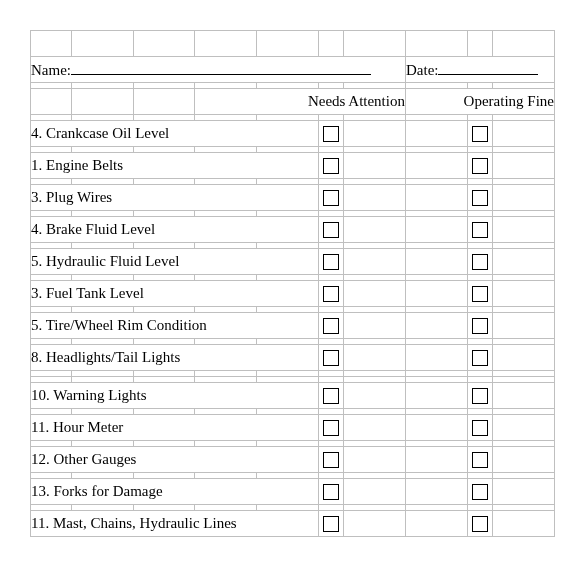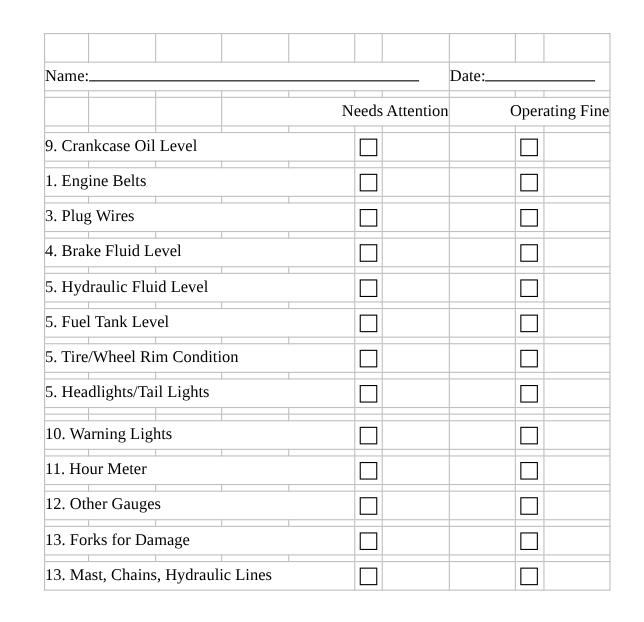--- a/index.html
+++ b/index.html
@@ -8,21 +8,21 @@
     padding: 0;
     background: #fff;
     font-family: "Times New Roman", Times, serif;
     font-size: 15px;
     color: #000;
   }
   .page {
     width: 585px;
     height: 565px;
     position: relative;
-    padding: 30px 30px 30px 40px;
+    padding: 30px 30px 30px 30px;
   }
   table.sheet {
     border-collapse: collapse;
     width: 100%;
     table-layout: fixed;
   }
   table.sheet td {
     border: 1px solid #bfbfbf;
     height: 20px;
     padding: 0;
@@ -137,21 +137,21 @@
           <td></td>
           <td></td>
           <td></td>
           <td></td>
           <td></td>
     </tr>
 
     </tbody>
       <tbody id="items-body">
         <tr class="item">
-          <td colspan="5" class="item-label">9. Crankcase Oil Level</td>
+          <td colspan="5" class="item-label">4. Crankcase Oil Level</td>
           <td class="checkbox-cell"><span class="checkbox"></span></td>
           <td></td>
           <td></td>
           <td class="checkbox-cell"><span class="checkbox"></span></td>
           <td></td>
         </tr>
         <tr class="thin">
           <td></td>
           <td></td>
           <td></td>
@@ -237,21 +237,21 @@
           <td></td>
           <td></td>
           <td></td>
           <td></td>
           <td></td>
           <td></td>
           <td></td>
           <td></td>
         </tr>
         <tr class="item">
-          <td colspan="5" class="item-label">5. Fuel Tank Level</td>
+          <td colspan="5" class="item-label">3. Fuel Tank Level</td>
           <td class="checkbox-cell"><span class="checkbox"></span></td>
           <td></td>
           <td></td>
           <td class="checkbox-cell"><span class="checkbox"></span></td>
           <td></td>
         </tr>
         <tr class="thin">
           <td></td>
           <td></td>
           <td></td>
@@ -277,21 +277,21 @@
           <td></td>
           <td></td>
           <td></td>
           <td></td>
           <td></td>
           <td></td>
           <td></td>
           <td></td>
         </tr>
         <tr class="item">
-          <td colspan="5" class="item-label">5. Headlights/Tail Lights</td>
+          <td colspan="5" class="item-label">8. Headlights/Tail Lights</td>
           <td class="checkbox-cell"><span class="checkbox"></span></td>
           <td></td>
           <td></td>
           <td class="checkbox-cell"><span class="checkbox"></span></td>
           <td></td>
         </tr>
         <tr class="thin">
           <td></td>
           <td></td>
           <td></td>
@@ -389,21 +389,21 @@
           <td></td>
           <td></td>
           <td></td>
           <td></td>
           <td></td>
           <td></td>
           <td></td>
           <td></td>
         </tr>
         <tr class="item">
-          <td colspan="5" class="item-label">13. Mast, Chains, Hydraulic Lines</td>
+          <td colspan="5" class="item-label">11. Mast, Chains, Hydraulic Lines</td>
           <td class="checkbox-cell"><span class="checkbox"></span></td>
           <td></td>
           <td></td>
           <td class="checkbox-cell"><span class="checkbox"></span></td>
           <td></td>
         </tr>
       </tbody>
   </table>
 </div>
 

